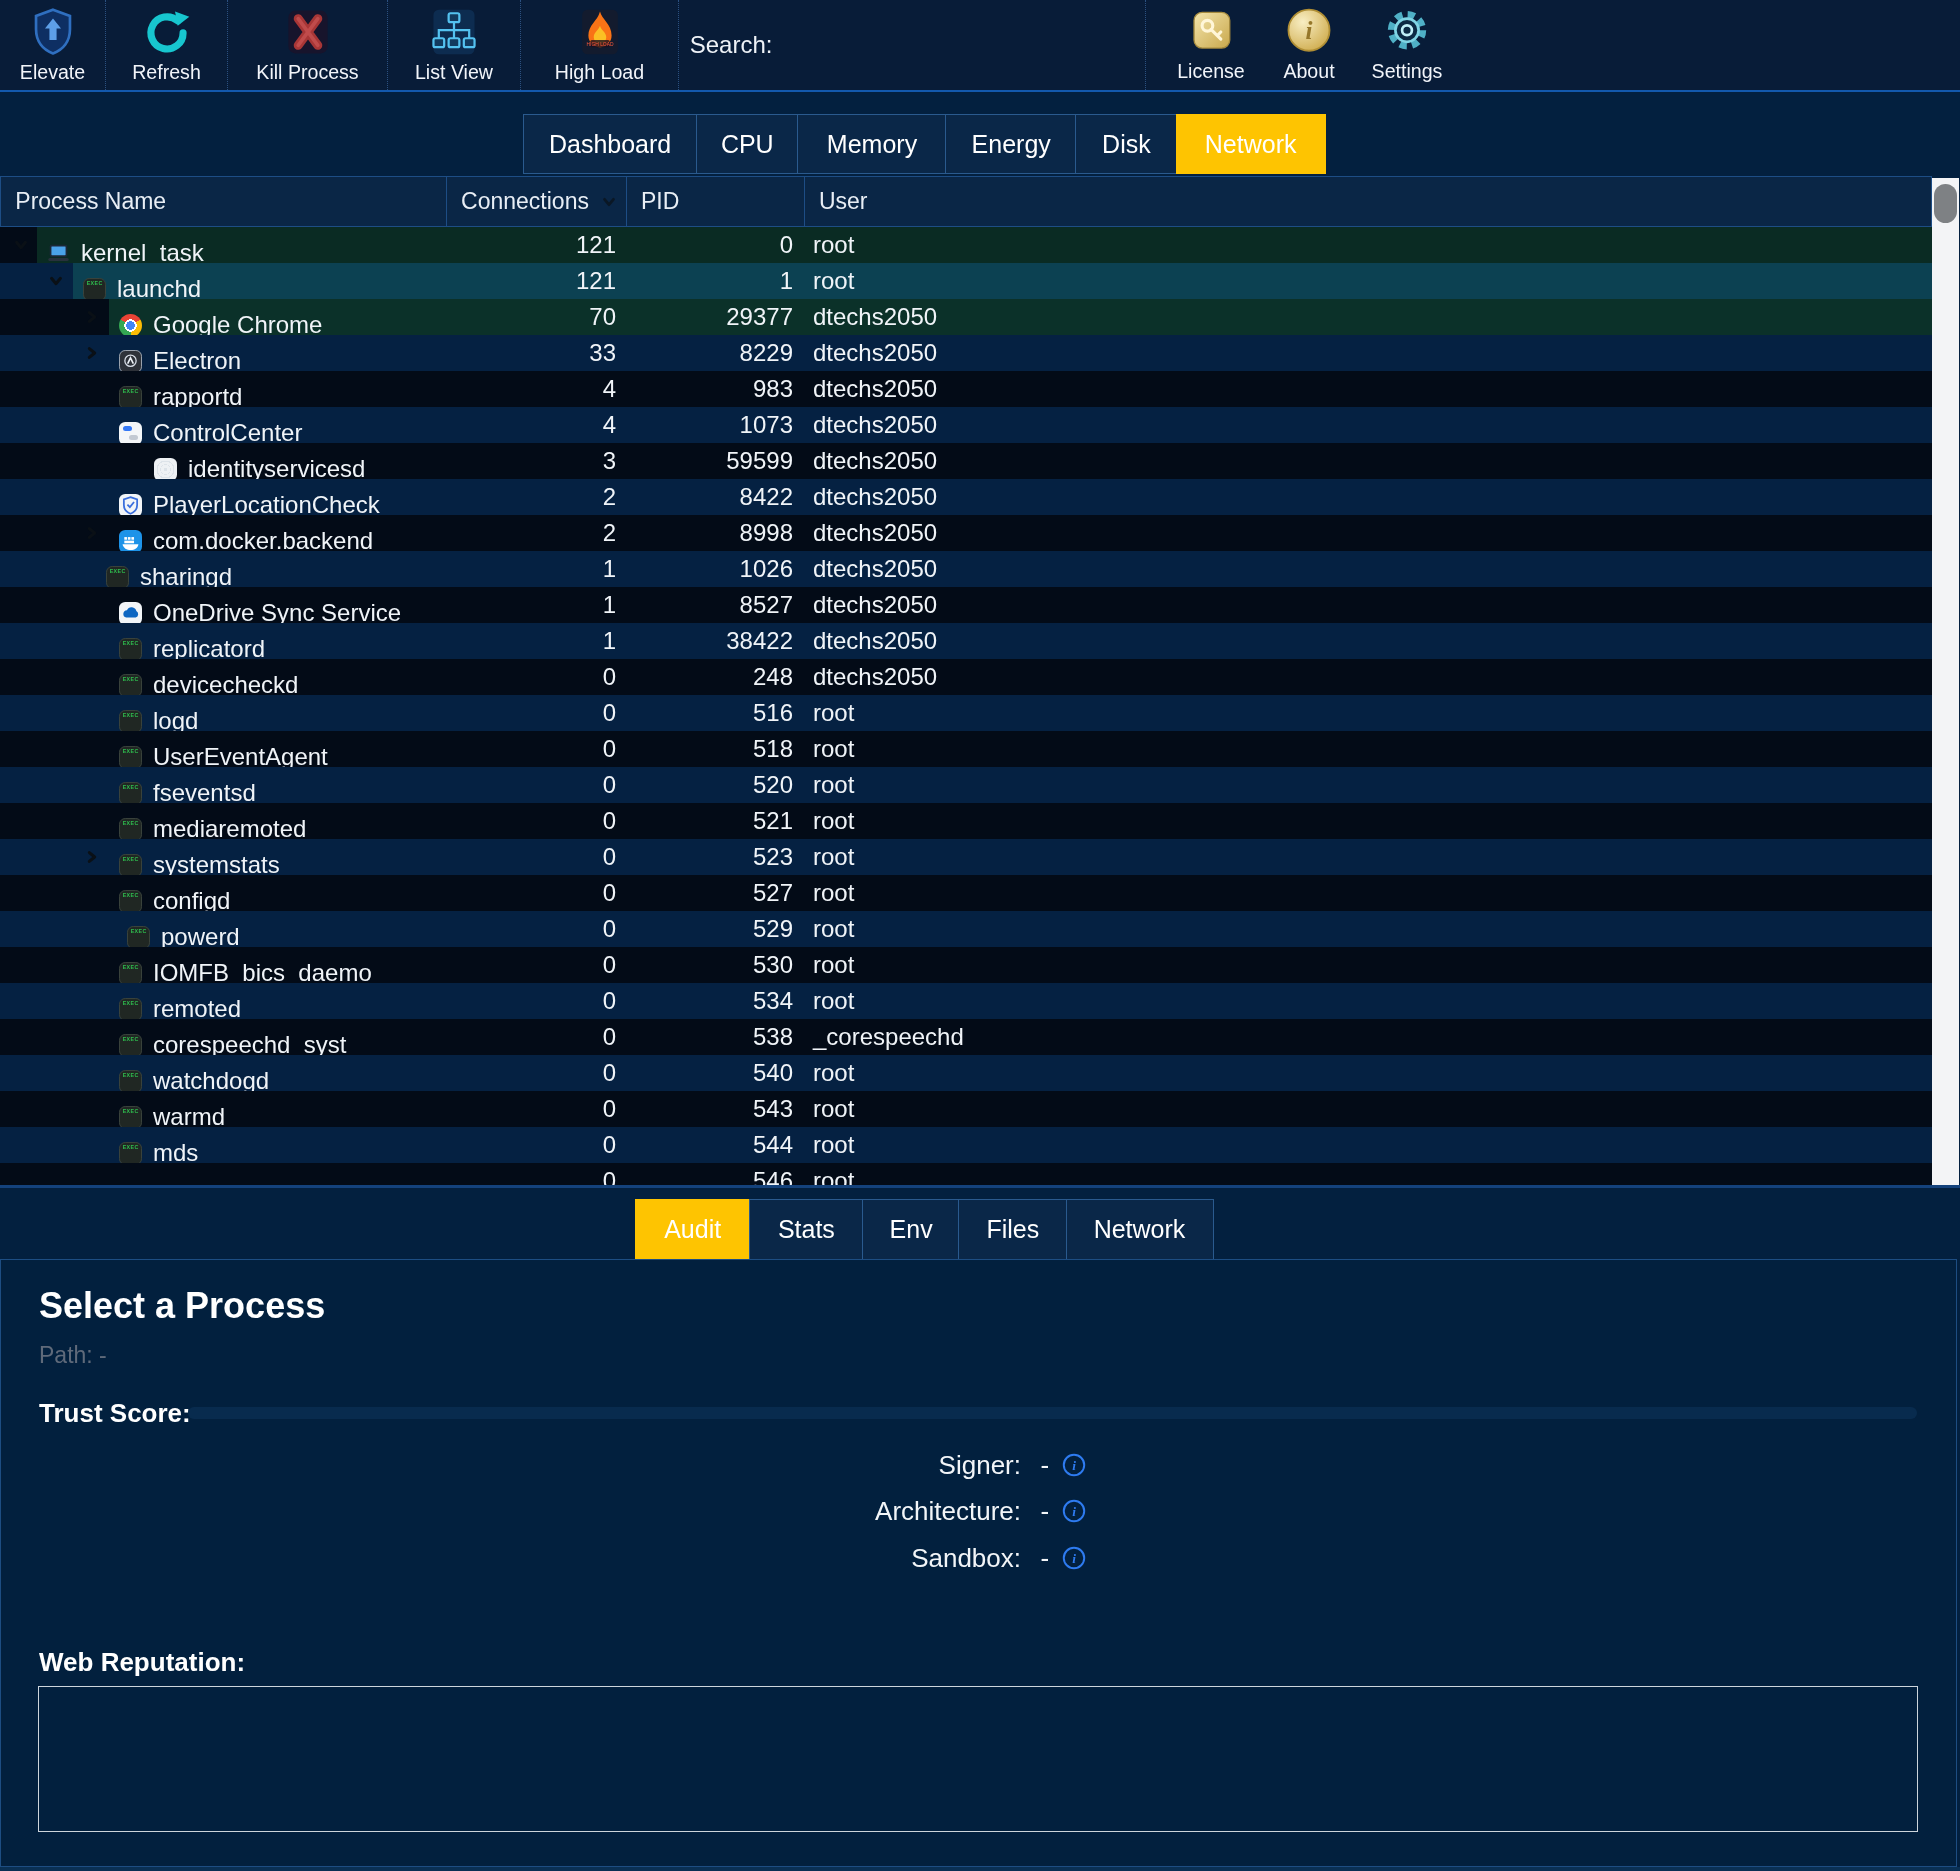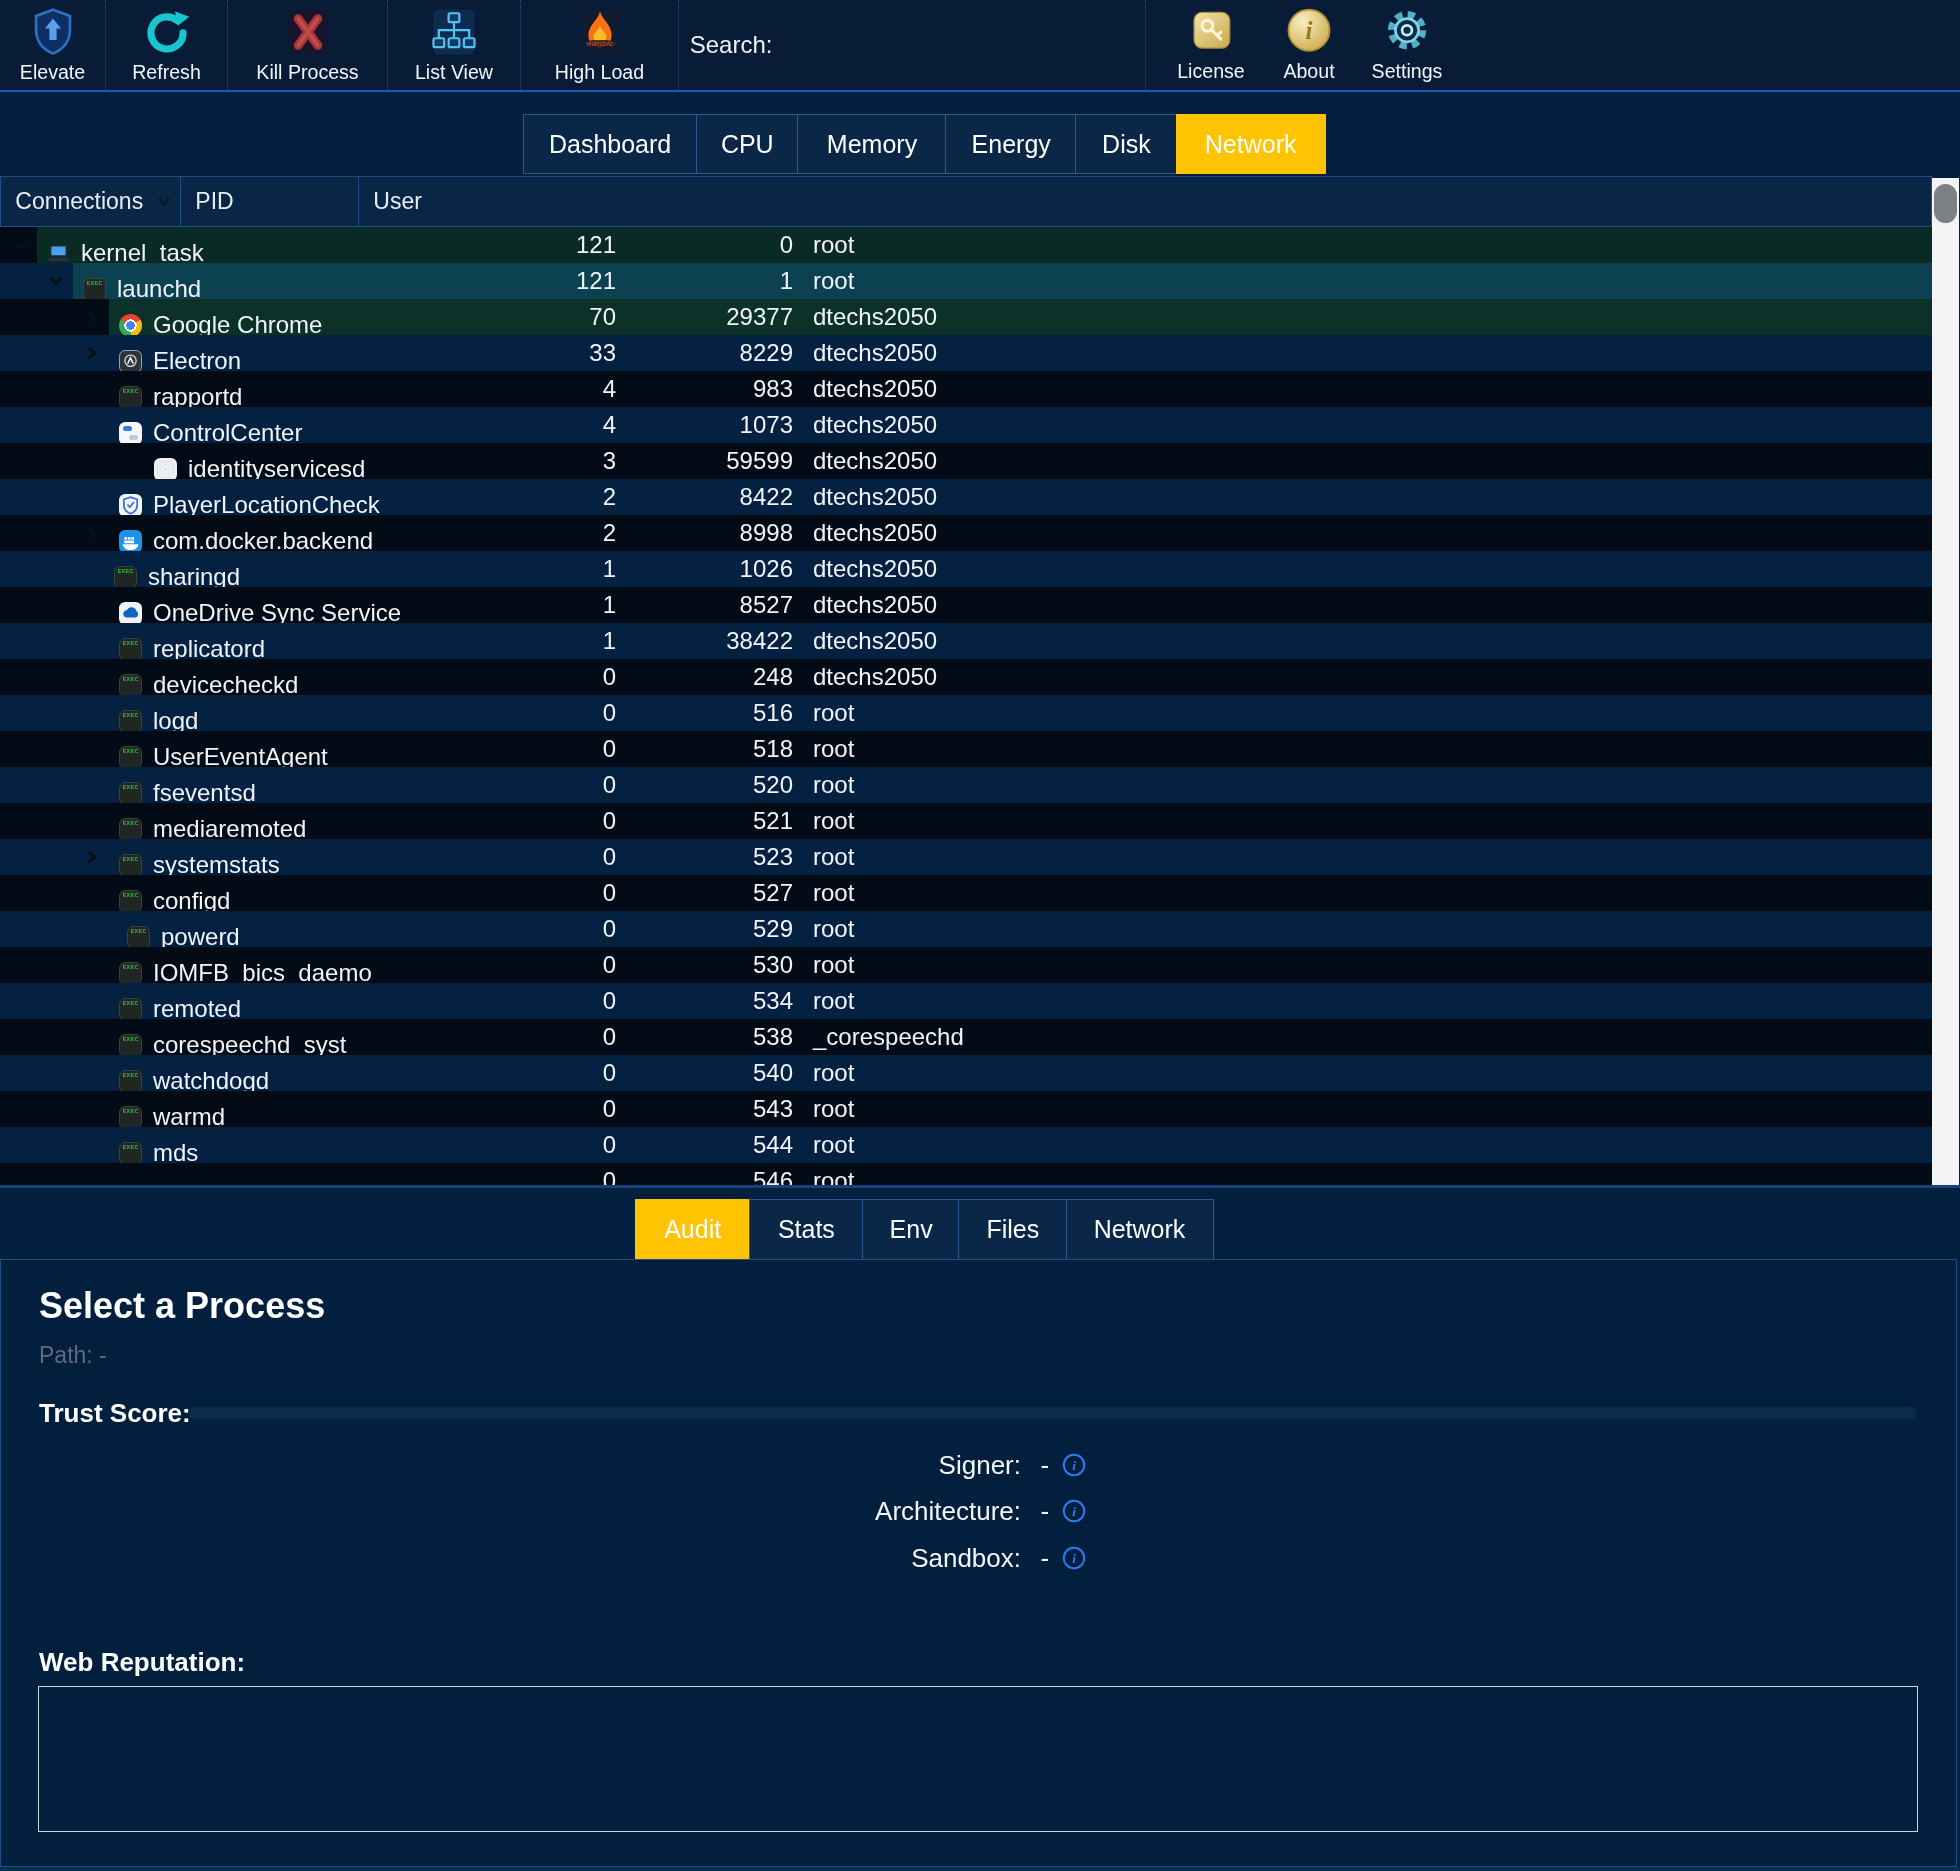--- a/index.html
+++ b/index.html
@@ -179,20 +179,23 @@
 <div class="tabbar top">
     <div class="tab" style="width: 175px;">Dashboard</div>
     <div class="tab" style="width: 103px;">CPU</div>
     <div class="tab" style="width: 150px;">Memory</div>
     <div class="tab" style="width: 132px;">Energy</div>
     <div class="tab" style="width: 102px;">Disk</div>
     <div class="tab active" style="width: 150px;">Network</div>
   </div>
 
 <div class="thead">
+  <div class="th" style="width:446px">
+      <span>Process Name</span>
+    </div>
   <div class="th" style="width:180px">
       <span>Connections</span>
       <span style="margin-left:12.5px;display:flex;">
         <svg width="16" height="16" viewBox="0 0 18 18">
           <path d="M4 6 L9 12 L14 6" fill="none" stroke="#0a1725" stroke-width="3.2" stroke-linecap="round" stroke-linejoin="round"></path>
         </svg>
       </span>
     </div>
   <div class="th" style="width:178px">
       <span>PID</span>
@@ -343,21 +346,21 @@
             </svg>
           </span>
         </span>
         <span class="rname">com.docker.backend</span>
       </div>
       <span class="cellc cell-conn">2</span>
       <span class="cellc cell-pid">8998</span>
       <span class="cellc cell-user">dtechs2050</span>
     </div>
     <div class="row navy">
-      <div class="iconname" style="left: 114px;">
+      <div class="iconname" style="left: 106px;">
         <span class="rowic">
           <span class="exec-ic">
             <i>EXEC</i>
           </span>
         </span>
         <span class="rname">sharingd</span>
       </div>
       <span class="cellc cell-conn">1</span>
       <span class="cellc cell-pid">1026</span>
       <span class="cellc cell-user">dtechs2050</span>

